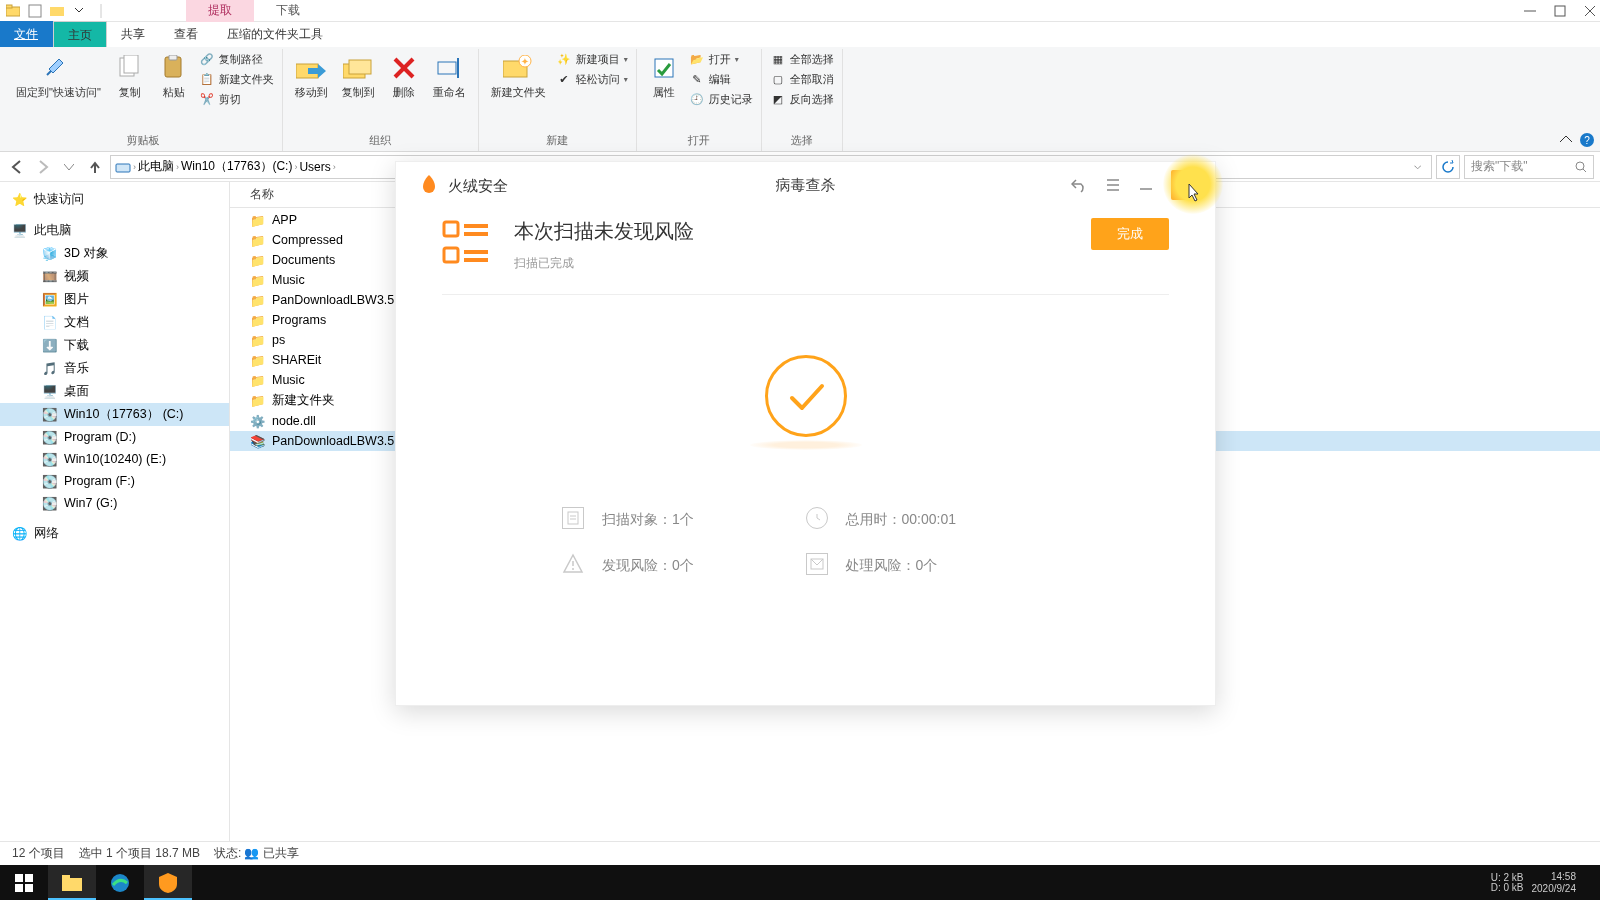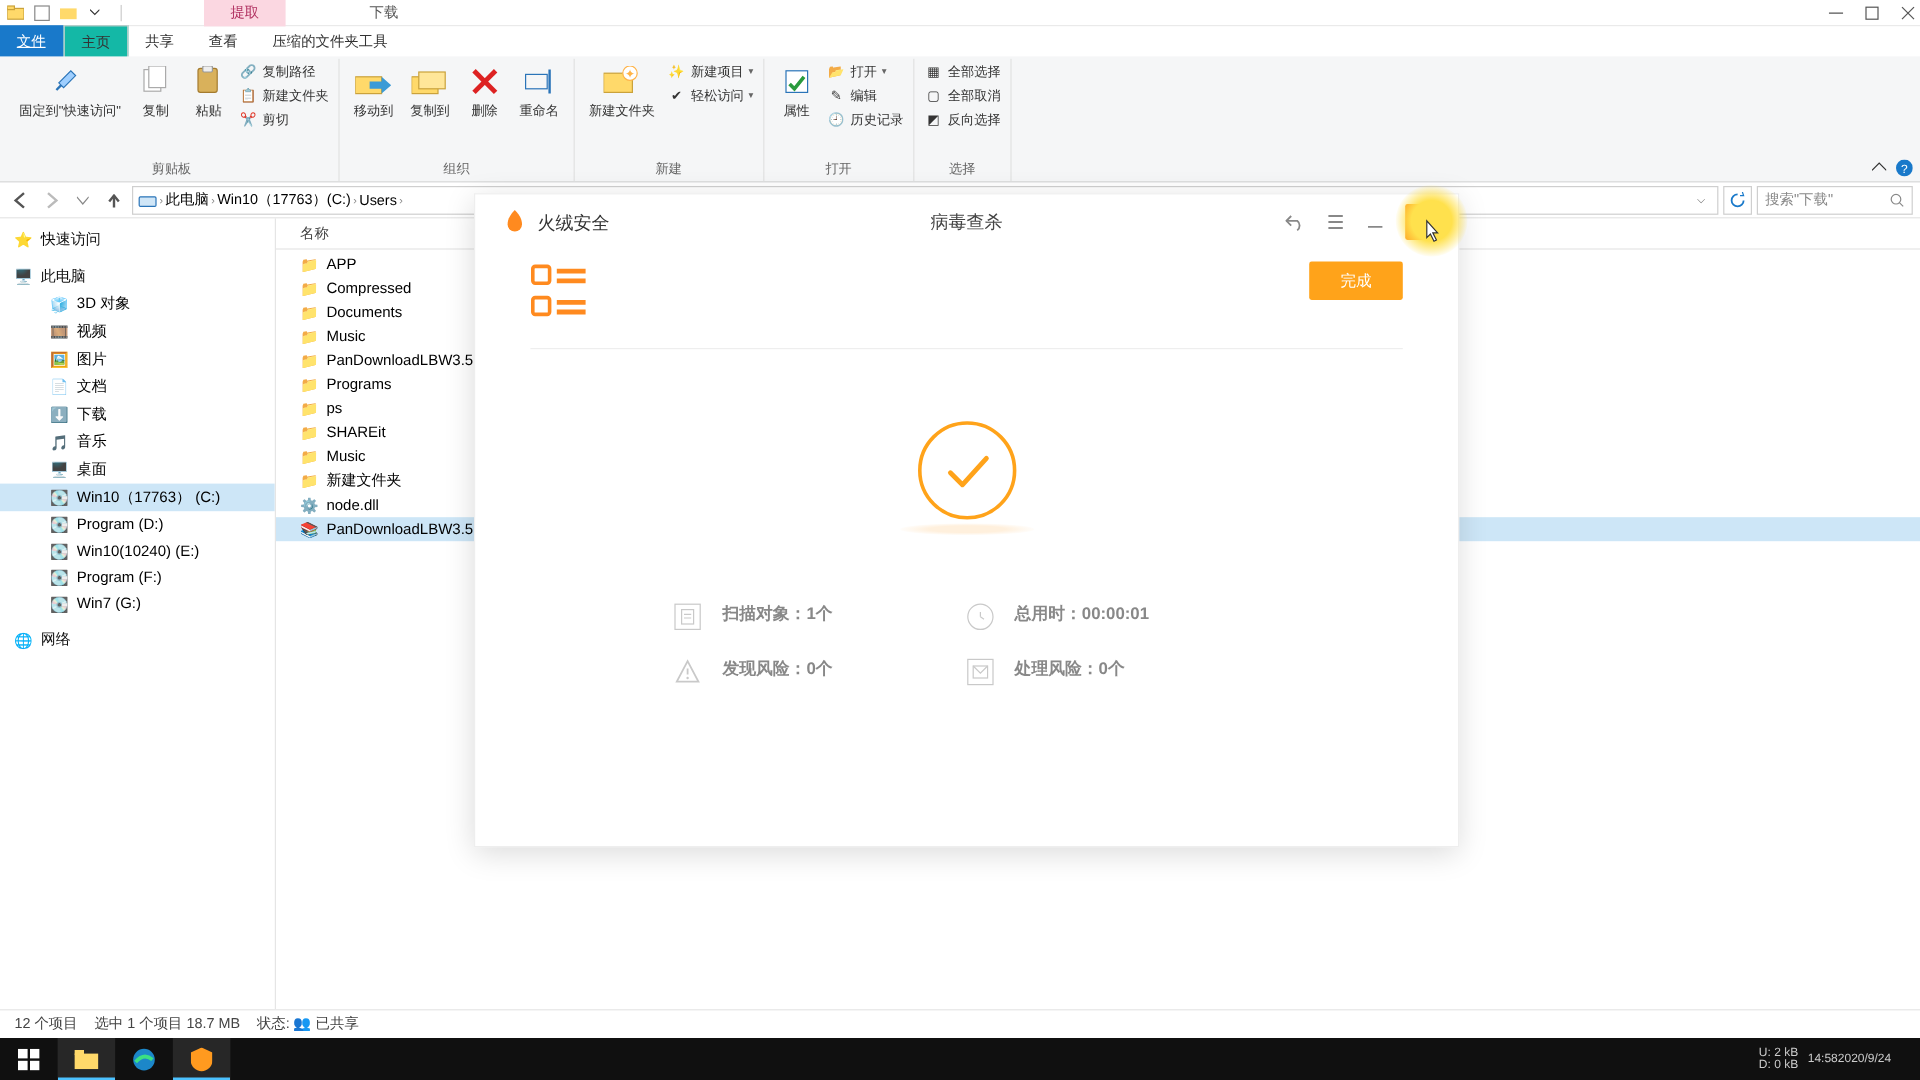--- a/index.html
+++ b/index.html
@@ -1,21 +1,21 @@
 <!DOCTYPE html>
 <html><head>
 <meta charset="utf-8">
 <style>
 * { margin:0; padding:0; box-sizing:border-box; font-family:"Microsoft YaHei","Segoe UI",sans-serif; }
 body { width:1600px; height:900px; background:#fff; overflow:hidden; font-size:12px; position:relative; }
 
 .titlebar { height:22px; background:#fff; display:flex; align-items:center; border-bottom:1px solid #e5e5e5;}
 .titlebar .qat { display:flex; gap:4px; padding-left:4px; align-items:center;}
 .titlebar .qat .qicon { width:18px; height:18px; display:flex; align-items:center; justify-content:center;}
-.titlebar .ttab { display:flex; margin-left:60px;gap:48px;}
+.titlebar .ttab { display:flex; margin-left:76px;}
 .titlebar .ttab .tt { padding:3px 22px; font-size:12px; color:#555;}
 .titlebar .ttab .tt.active { background:#fbd7e1; color:#b03060; }
 .titlebar .winctrl { position:absolute; right:4px; top:0; display:flex; gap:18px; align-items:center; height:22px;}
 
 .tabs { height:25px; background:#fff; display:flex; align-items:center; border-bottom:0;}
 .tabs .tab { padding:5px 14px; font-size:12px; color:#333; border-right:1px solid transparent;}
 .tabs .tab.file { background:#1979ca; color:#fff;text-decoration:underline; }
 .tabs .tab.active { background:#14b8a6; border:1px solid #d0d0d0; border-bottom:none;}
 
 .ribbon { height:105px; background:#f5f6f7; border-bottom:1px solid #d9d9d9; display:flex; padding:2px 0 0 4px; position:relative;}
@@ -55,21 +55,21 @@
 .ficon{width:16px;height:16px;display:flex;align-items:center;justify-content:center;}
 
 .status { height:24px; border-top:1px solid #e5e5e5; display:flex; align-items:center; gap:14px; padding:0 12px; font-size:12px; color:#444;}
 .status .shlabel{display:flex; align-items:center; gap:4px;}
 
 .taskbar { position:absolute; left:0; right:0; bottom:0; height:35px; background:#101010; display:flex; align-items:center; }
 .taskbar .tbtn { width:48px; height:35px; display:flex; align-items:center; justify-content:center;}
 .taskbar .tbtn.active { background:#272727; box-shadow: inset 0 -2px 0 #4cc2ff;}
 .taskbar .tray { position:absolute; right:24px; display:flex; align-items:center; gap:8px; color:#ccc; font-size:10px;}
 .taskbar .tray .netbox{display:flex; flex-direction:column; line-height:1;}
-.taskbar .tray .clock{display:flex; align-items:flex-end; line-height:1.2;}
+.taskbar .tray .clock{display:flex; flex-direction:column; align-items:flex-end; line-height:1.2;}
 .bililogo { position:absolute; right:160px; bottom:8px; color:rgba(255,255,255,0.5); font-size:28px; font-weight:bold; font-style:italic; letter-spacing:2px; display:flex; align-items:center; gap:6px;}
 
 .modal { position:absolute; left:395px; top:161px; width:821px; height:545px; background:#fff; box-shadow:0 6px 24px rgba(0,0,0,0.15); border:1px solid #eee;}
 .modal .mhead{ height:46px; display:flex; align-items:center; padding:0 22px; position:relative;}
 .modal .mlogo{display:flex; align-items:flex-end; gap:8px; color:#333; font-size:15px;}
 .modal .mtitle{position:absolute; left:50%; transform:translateX(-50%); font-size:15px; color:#444;}
 .modal .mctrl{ position:absolute; right:14px; display:flex; align-items:center; gap:18px; color:#888;}
 .modal .mclose{ width:30px; height:30px; background:#ff9a1f; color:#fff; display:flex; align-items:center; justify-content:center; border-radius:2px;}
 .modal .halo{ position:absolute; right:-8px; top:-8px; width:60px; height:60px; border-radius:50%; background:radial-gradient(circle,#ffe14d 40%,rgba(255,225,77,0) 72%); pointer-events:none;}
 .modal .cursor{position:absolute; right:12px; top:20px; pointer-events:none;}
@@ -80,21 +80,21 @@
 .resulttext h2{font-size:20px; color:#333; font-weight:400;}
 .resulttext .sub{font-size:12px; color:#999; margin-top:10px;}
 .donebtn{ margin-left:auto; background:#ffa31a; color:#fff; font-size:13px; padding:7px 26px; border-radius:2px;}
 .mdivider{height:1px; background:#eee; margin:22px 0 0;}
 
 .checkwrap{display:flex; justify-content:center; padding-top:60px;}
 .checkcirc{width:82px; height:82px; border:3px solid #ffa31a; border-radius:50%; display:flex; align-items:center; justify-content:center; position:relative;}
 .checkcirc::after{content:""; position:absolute; left:-18px; right:-18px; bottom:-16px; height:10px; border-radius:50%; background:radial-gradient(ellipse,#fff0dd 40%, transparent 75%);}
 
 .mstats{ display:grid; grid-template-columns:1fr 1fr; row-gap:24px; padding:70px 120px 0;}
-.mstats .st{display:flex; align-items:flex-start; gap:18px; color:#888; font-size:14px;font-weight:bold;}
+.mstats .st{display:flex; align-items:flex-end; gap:18px; color:#888; font-size:14px;}
 .mstats .sti{width:22px;height:22px; border:1.5px solid #c9c9c9; display:flex; align-items:center; justify-content:center; color:#c9c9c9;}
 
 svg{display:block;}
 </style>
 </head>
 <body>
 
 <div class="titlebar">
   <div class="qat">
     <span class="qicon">
@@ -582,20 +582,24 @@
       <span class="listicon">
           <svg width="50" height="50">
             <rect x="2" y="4" width="14" height="14" rx="2" fill="none" stroke="#ff8a1f" stroke-width="3"></rect>
             <line x1="22" y1="8" x2="46" y2="8" stroke="#ff8a1f" stroke-width="4"></line>
             <line x1="22" y1="16" x2="46" y2="16" stroke="#ff8a1f" stroke-width="4"></line>
             <rect x="2" y="30" width="14" height="14" rx="2" fill="none" stroke="#ff8a1f" stroke-width="3"></rect>
             <line x1="22" y1="34" x2="46" y2="34" stroke="#ff8a1f" stroke-width="4"></line>
             <line x1="22" y1="42" x2="46" y2="42" stroke="#ff8a1f" stroke-width="4"></line>
           </svg>
         </span>
+      <div class="resulttext">
+        <h2>本次扫描未发现风险</h2>
+        <div class="sub">扫描已完成</div>
+      </div>
       <div class="donebtn">完成</div>
     </div>
     <div class="mdivider"></div>
 
     <div class="checkwrap">
       <div class="checkcirc">
         <svg width="44" height="44">
             <polyline points="8,24 18,34 38,12" fill="none" stroke="#ffa31a" stroke-width="4" stroke-linecap="round" stroke-linejoin="round"></polyline>
           </svg>
       </div>

